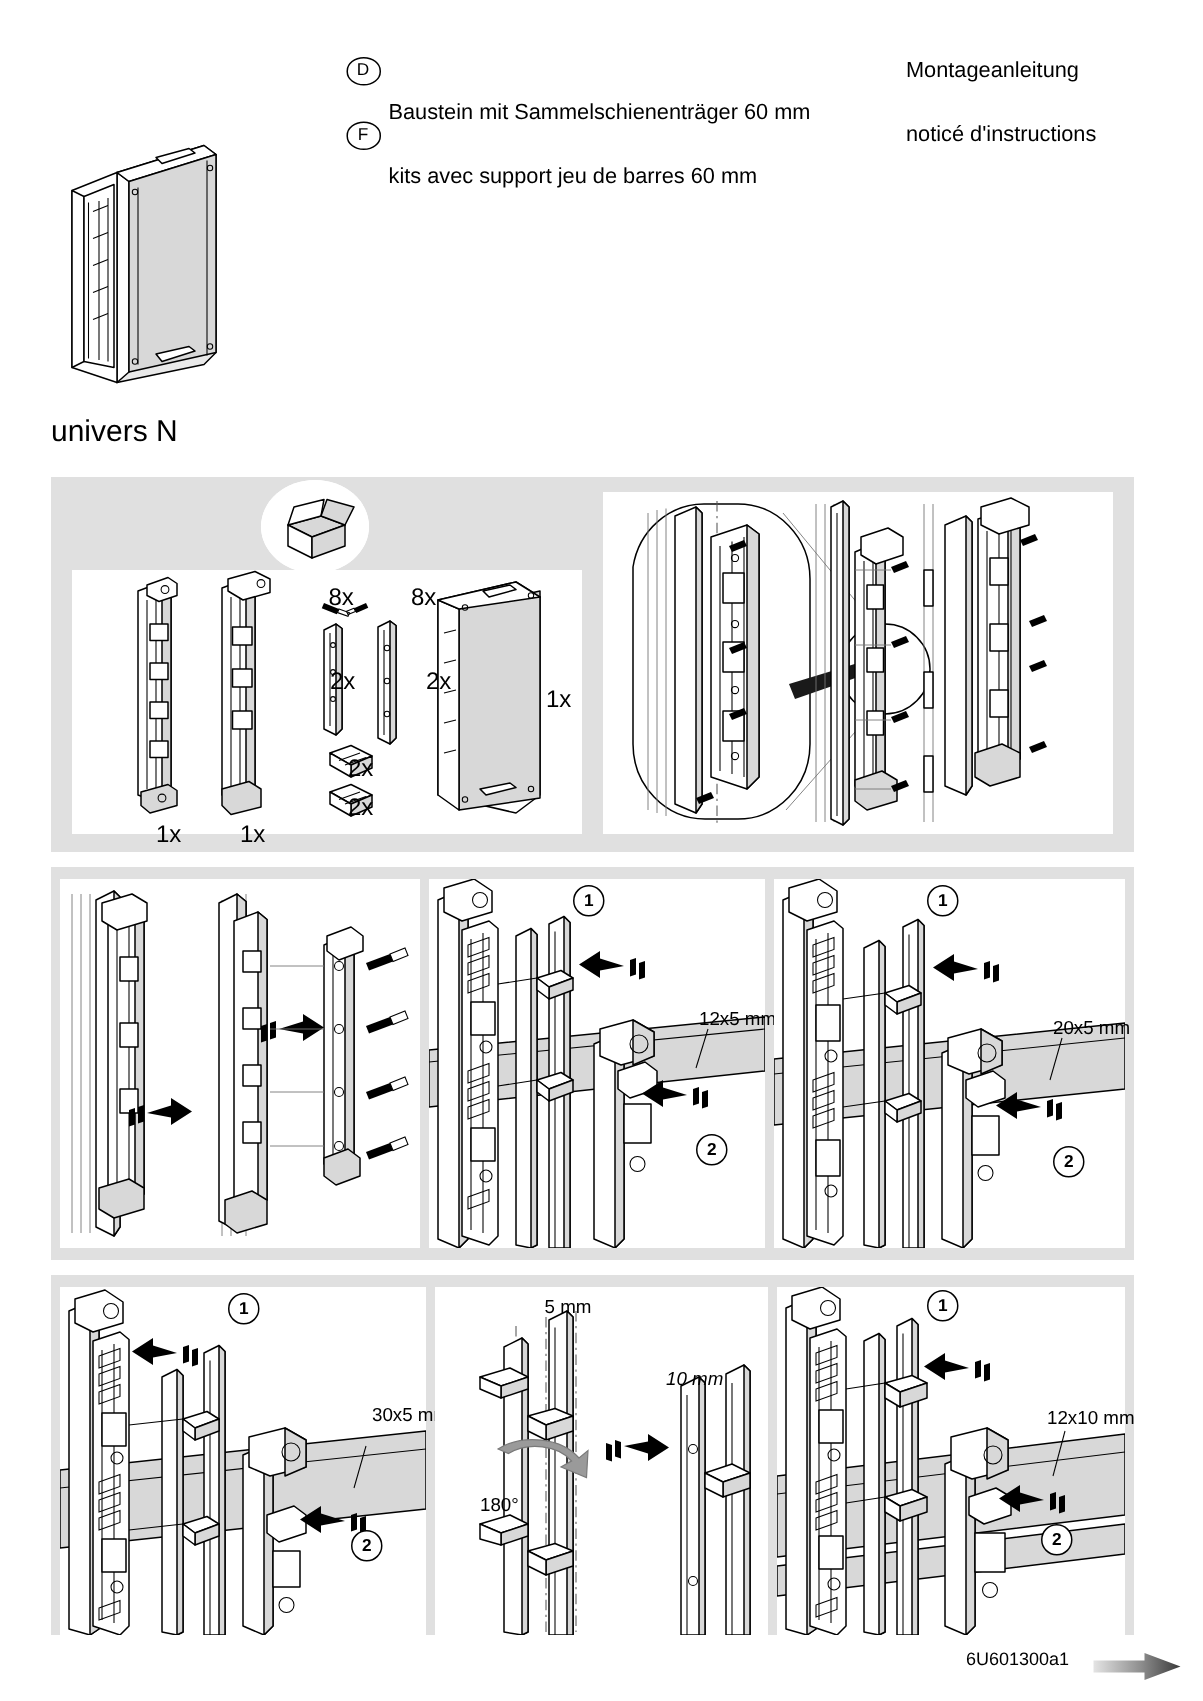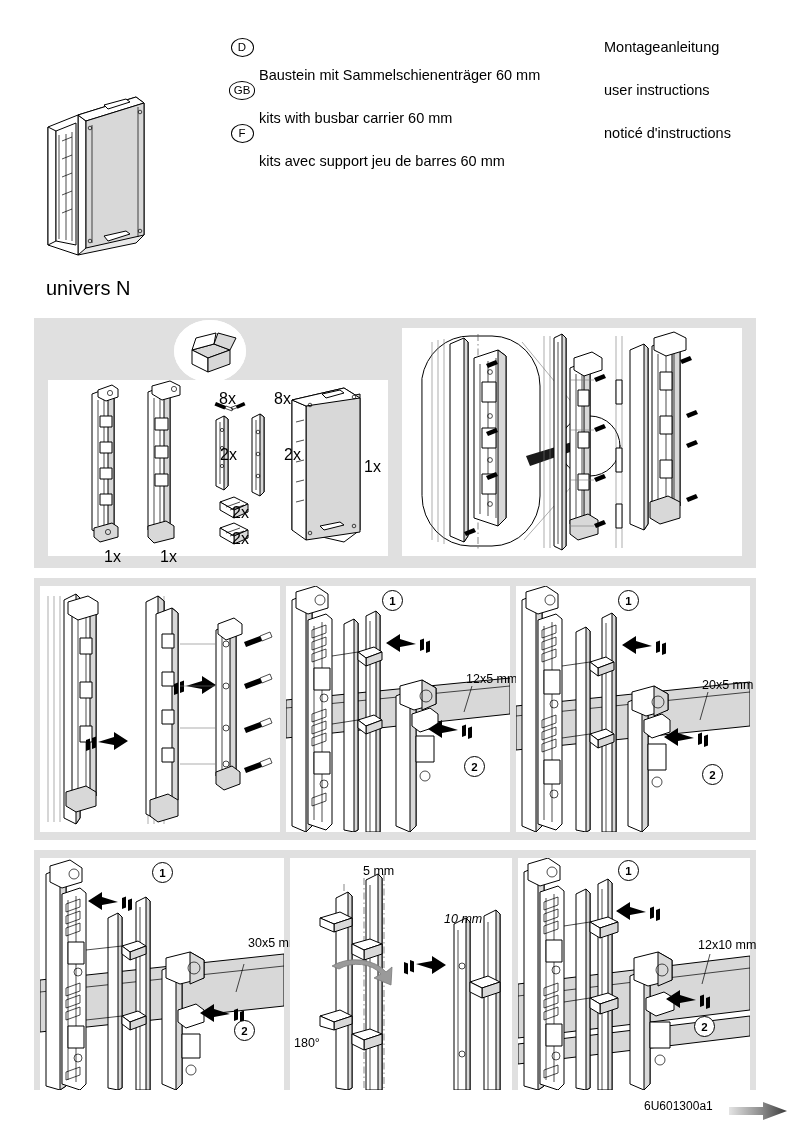--- a/index.html
+++ b/index.html
@@ -9,21 +9,21 @@
   .header{position:absolute;left:0;top:0;width:802px;height:300px;}
   .logo{position:absolute;left:34px;top:36px;font-family:"DejaVu Sans",sans-serif;font-weight:700;font-size:43px;letter-spacing:-1.5px;line-height:1;color:#000;}
 
   .lang-table{position:absolute;left:225px;top:38px;width:560px;}
   .lang-row{display:flex;align-items:flex-start;height:43px;}
   .lang-badge{width:34px;flex:0 0 34px;display:flex;align-items:center;justify-content:center;}
   .oval{border:1.3px solid #000;border-radius:50%;font-size:11.5px;line-height:1;padding:2.5px 4px;min-width:13px;text-align:center;font-family:"Liberation Sans",sans-serif;}
   .lang-desc{flex:0 0 345px;font-size:14.5px;line-height:16px;padding-top:1px;margin-top:28px;}
   .lang-kind{flex:1;font-size:14.5px;line-height:16px;padding-top:1px;}
 
-  .product-title{position:absolute;left:34px;top:277px;font-size:20px;margin-left:12px;}
+  .product-title{position:absolute;left:34px;top:277px;font-size:20px;}
 
   
   .prod-photo{position:absolute;left:32px;top:85px;width:120px;height:175px;}
 
   
   .panel{position:absolute;background:#e0e0e0;}
   .sub{position:absolute;background:#ffffff;overflow:hidden;}
 
   #panel-top{left:34px;top:318px;width:722px;height:250px;}
   #panel-mid{left:34px;top:578px;width:722px;height:262px;}
@@ -82,27 +82,20 @@
   <div class="lang-table">
     <div class="lang-row">
       <div class="lang-badge">
         <span class="oval">D</span>
       </div>
       <div class="lang-desc">Baustein mit Sammelschienenträger 60 mm</div>
       <div class="lang-kind">Montageanleitung</div>
     </div>
     <div class="lang-row">
       <div class="lang-badge">
-        <span class="oval">GB</span>
-      </div>
-      <div class="lang-desc">kits with busbar carrier 60 mm</div>
-      <div class="lang-kind">user instructions</div>
-    </div>
-    <div class="lang-row">
-      <div class="lang-badge">
         <span class="oval">F</span>
       </div>
       <div class="lang-desc">kits avec support jeu de barres 60 mm</div>
       <div class="lang-kind">noticé d'instructions</div>
     </div>
   </div>
 
   <div class="product-title">univers N</div>
 </div>
 
@@ -586,21 +579,21 @@
       <path class="lnt" d="M168,72 L168,232 M198,64 L198,232"></path>
       <polygon class="fillw" points="180,124 198,118 210,124 192,130"></polygon>
       <polygon class="fillgg" points="192,130 210,124 210,134 192,140"></polygon>
       <polygon class="fillw" points="180,124 192,130 192,140 180,134"></polygon>
       <circle class="lnt" cx="172" cy="108" r="3"></circle>
       <circle class="lnt" cx="172" cy="196" r="3"></circle>
     </svg>
   </div>
   <div class="lbl" style="left:329px;top:14px;">5 mm</div>
   <div class="lbl" style="left:410px;top:62px;font-style:italic;">10 mm</div>
-  <div class="lbl" style="left:260px;top:146px;margin-top:40px;">180°</div>
+  <div class="lbl" style="left:286px;top:146px;">180°</div>
 
   <div class="sub" style="left:484px;top:8px;width:232px;height:232px;">
     <svg width="232" height="232" viewBox="0 0 232 232">
       <polygon class="fillgg" points="0,126 232,98 232,152 0,180"></polygon>
       <path class="lnt" d="M0,138 L232,110"></path>
       <polygon class="fillgg" points="0,186 232,158 232,178 0,206"></polygon>
       <polygon class="fillw" points="6,14 20,8 26,13 26,228 20,232 6,228"></polygon>
       <polygon class="fillgg" points="20,8 26,13 26,228 20,232"></polygon>
       <polygon class="fillw" points="10,6 30,0 42,8 42,22 22,28 10,22"></polygon>
       <circle class="lnt" cx="34" cy="14" r="5"></circle>

